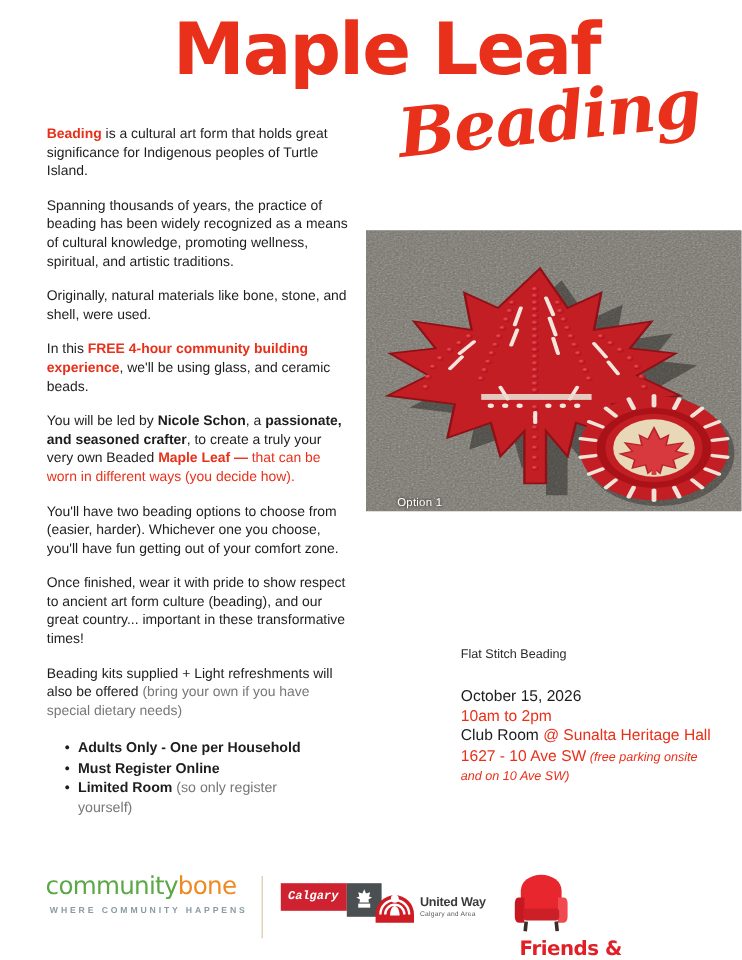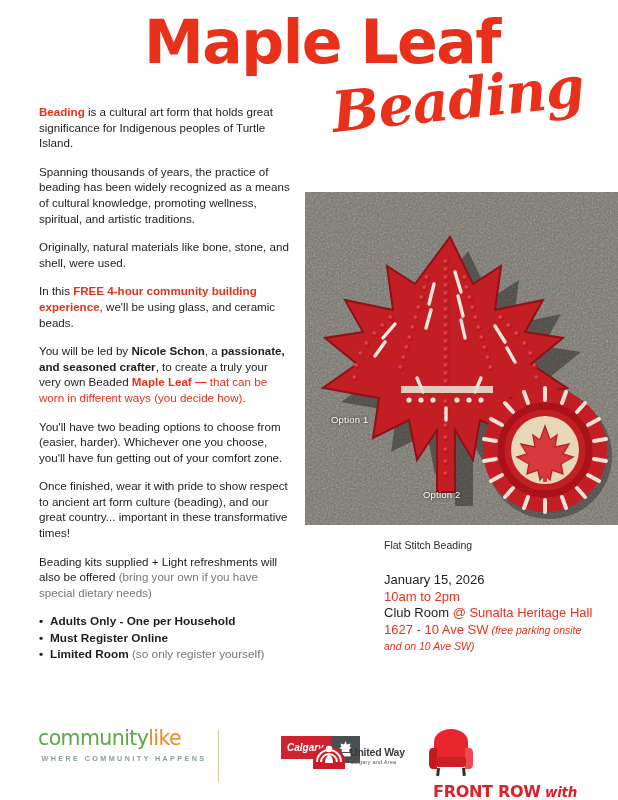--- a/index.html
+++ b/index.html
@@ -44,33 +44,33 @@
     position:absolute;left:39px;top:104px;width:252px;
     font-size:11.6px;
     line-height:15.6px;
     color:#1d1d1d;
   }
   .left-col p{margin:0 0 13px 0;}
   .red{color:#e8301a;}
   .red-b{color:#e8301a;font-weight:bold;}
   .bold{font-weight:bold;text-align:center;}
   .gray{color:#77777a;}
-  .bullets{margin:0;padding:0;list-style:none;}
+  .bullets{margin:15px;padding:0;list-style:none;}
   .bullets li{
     font-size:11.8px;line-height:16.5px;font-weight:bold;
     padding-left:11px;position:relative;
   }
   .bullets li::before{
     content:"\2022";position:absolute;left:0;top:0;font-weight:bold;
   }
   .bullets li .gray{font-weight:normal;}
 
   
   .photo{
-    position:absolute;left:305px;top:192px;width:313px;height:333px;
+    position:absolute;left:305px;top:192px;width:313px;height:234px;
     overflow:hidden;
     background:#6f6c63;
   }
   .photo svg{display:block;width:100%;height:100%;}
   .opt-label{
     position:absolute;color:#ffffff;font-size:9.5px;
     font-family:"Liberation Sans",sans-serif;
     text-shadow:0 0 3px rgba(0,0,0,.85);
     letter-spacing:.2px;
   }
@@ -117,22 +117,21 @@
   .footer-div{
     position:absolute;left:218px;top:12px;width:1px;height:52px;
     background:#d9c9a8;
   }
 
   .logo-calgary{position:absolute;left:234px;top:736px;}
   .cal-red{
     display:inline-block;background:#cf2230;color:#fff;
     font-size:10px;font-weight:bold;font-style:italic;
     padding:6px 7px 6px 6px;vertical-align:top;
-    font-family:Liberation Sans, sans-serif;
-    margin-left:47px;
+    font-family:Liberation Mono, monospace;
   }
   .cal-gray{
     display:inline-block;background:#4a4f51;color:#fff;
     padding:4px 5px;vertical-align:top;text-align:center;
     font-size:5px;line-height:6px;width:19px;
   }
 
   .logo-uw{position:absolute;left:312px;top:736px;}
   .uw-mark{display:inline-block;vertical-align:middle;}
   .uw-txt{display:inline-block;vertical-align:middle;margin-left:4px;}
@@ -329,31 +328,31 @@
         <rect x="-2" y="22" width="4" height="10" fill="#d8393e"></rect>
       </g>
     </svg>
     <div class="opt-label opt1">Option 1</div>
     <div class="opt-label opt2">Option 2</div>
   </div>
 
   <div class="photo-caption">Flat Stitch Beading</div>
 
   <div class="event">
-    <div class="d-date">January 15, 2026</div>
+    <div class="d-date">October 15, 2026</div>
     <div class="d-time">10am to 2pm</div>
     <div><span class="d-place-black">Club Room</span><span class="d-place-red"> @ Sunalta Heritage Hall</span></div>
     <div><span class="d-addr">1627 - 10 Ave SW</span><span class="d-park"> (free parking onsite</span></div>
     <div class="d-park">and on 10 Ave SW)</div>
   </div>
 
   <div class="footer">
 
     <div class="logo-chi">
-      <div class="chi-line1"><span class="chi-community">community</span><span class="chi-hubs">like</span></div>
+      <div class="chi-line1"><span class="chi-community">community</span><span class="chi-hubs">bone</span></div>
       <div class="chi-line3">WHERE COMMUNITY HAPPENS</div>
     </div>
 
     <div class="footer-div"></div>
   </div>
 
   <div class="logo-calgary">
     <span class="cal-red">Calgary</span><span class="cal-gray">
       <svg width="15" height="18" viewBox="0 0 15 18">
         <path d="M7.5 1 L9 4.5 L12.5 3.5 L11.5 7 L14 8 L11 9.5 L11.5 12 L3.5 12 L4 9.5 L1 8 L3.5 7 L2.5 3.5 L6 4.5 Z" fill="#ffffff"></path>
@@ -381,18 +380,17 @@
     <span class="fr-chair">
       <svg width="46" height="50" viewBox="0 0 46 50">
         <path d="M6 14 A17 13 0 0 1 40 14 L40 36 L6 36 Z" fill="#e8262d"></path>
         <path d="M4 20 q-3 0 -3 6 v10 q0 5 4 5 h4 V20 Z" fill="#c51820"></path>
         <path d="M42 20 q3 0 3 6 v10 q0 5 -4 5 h-4 V20 Z" fill="#f04a50"></path>
         <rect x="8" y="29" width="30" height="10" rx="3" fill="#cc1f27"></rect>
         <rect x="9" y="40" width="3" height="8" fill="#3a2c2a" transform="rotate(6 10 40)"></rect>
         <rect x="34" y="40" width="3" height="8" fill="#3a2c2a" transform="rotate(-6 35 40)"></rect>
       </svg>
     </span><span class="fr-txt">
-      <div class="fr-l1"><span>FRONT ROW</span><span class="fr-with"> with</span></div>
       <div class="fr-l2">Friends &amp; Neighbours</div>
     </span>
   </div>
 
 </div>
 
 </body></html>

